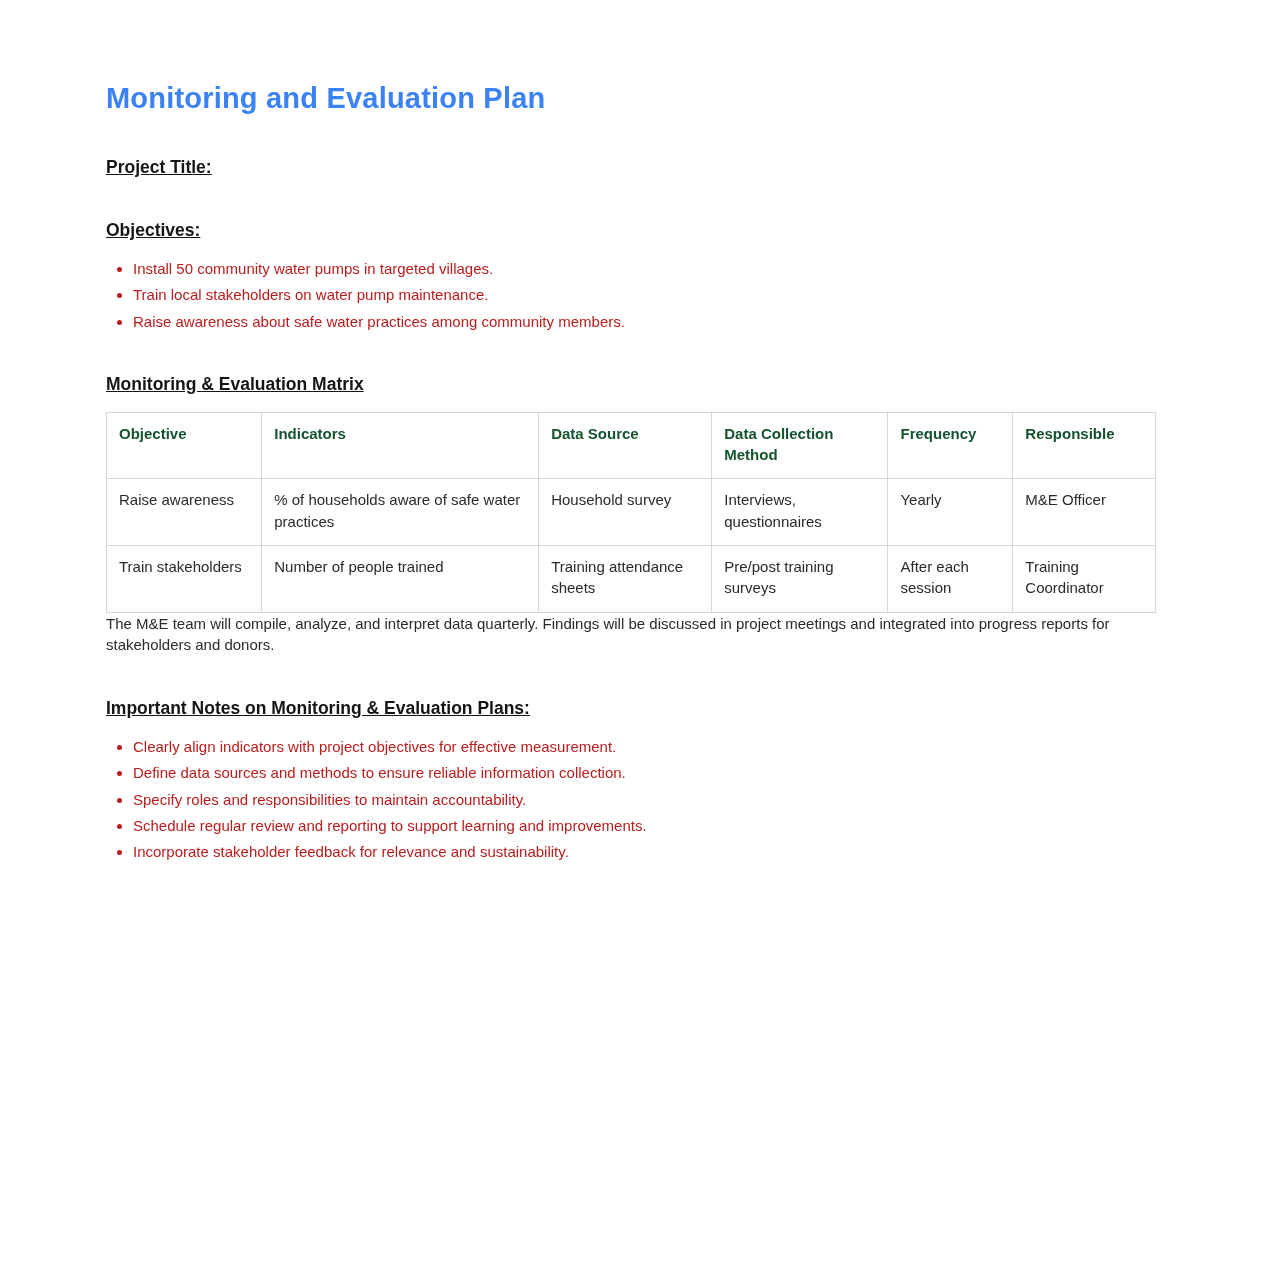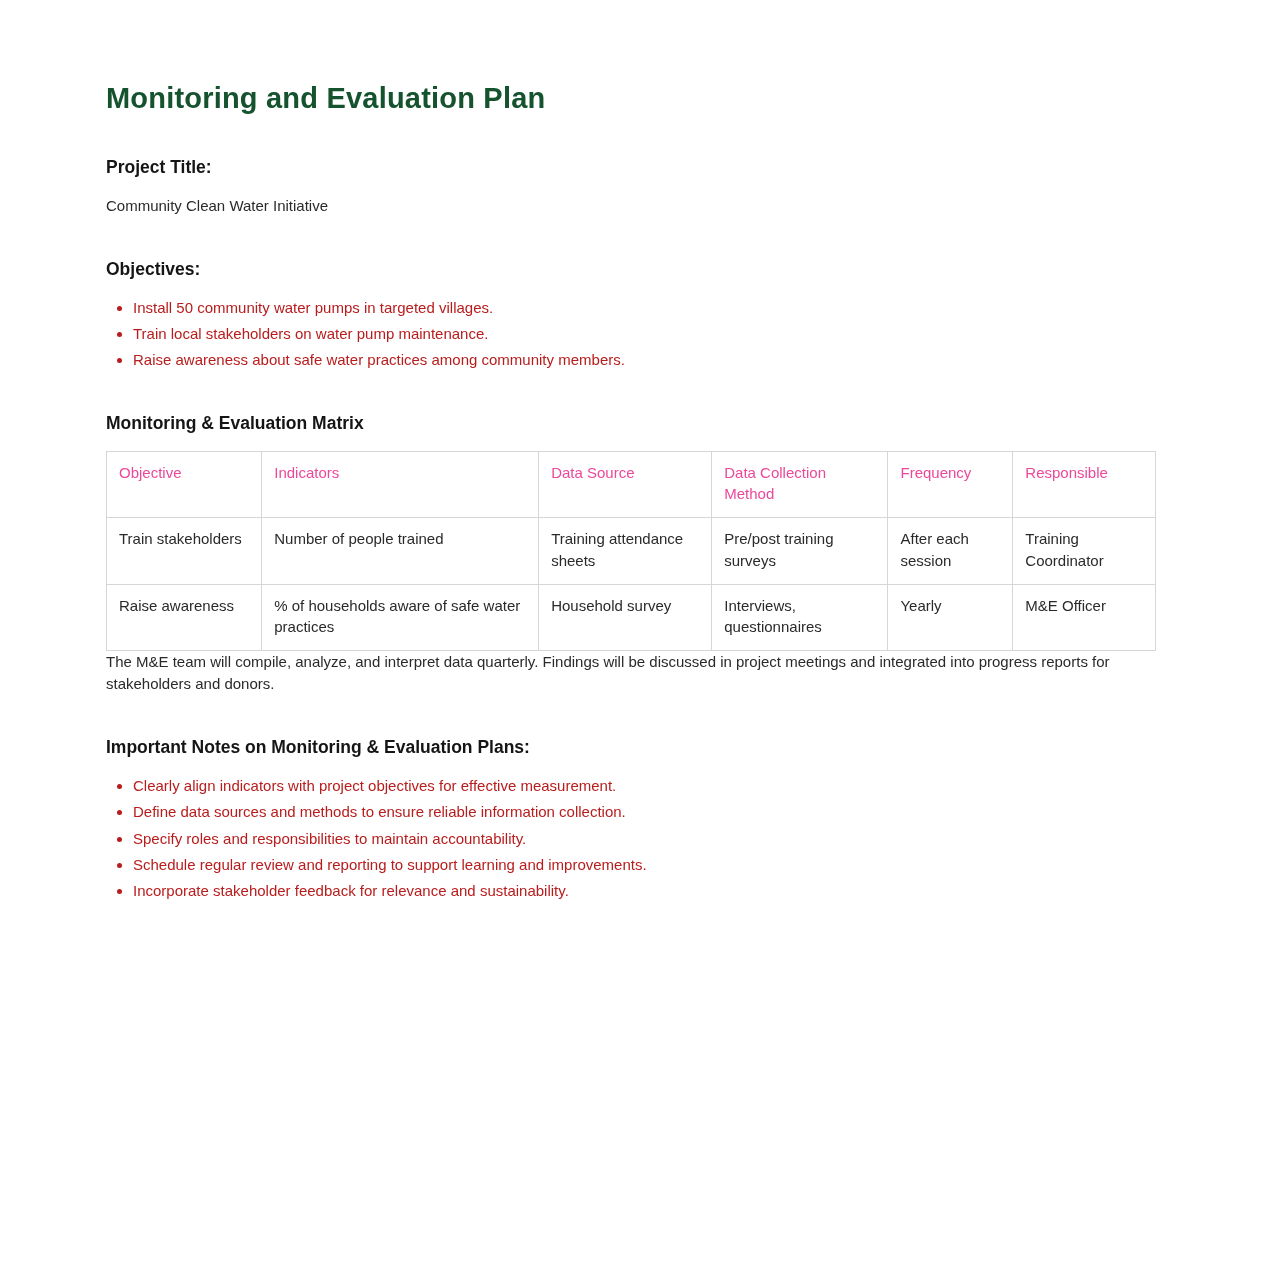--- a/index.html
+++ b/index.html
@@ -13,29 +13,30 @@
     min-height: 1271px;
     font-family: "Liberation Sans", sans-serif;
     color: #262626;
   }
   .page {
     padding: 82px 107px 60px 106px;
   }
   h1.doc-title {
     font-size: 29px;
     font-weight: 700;
-    color: #14532d;
+    color: #3b82f6;
     margin: 0 0 12px 0;
     letter-spacing: 0.2px;
   }
   h2.section-heading {
     font-size: 17.5px;
     font-weight: 700;
     color: #151515;
     margin: 42px 0 17px 0;
+    text-decoration: underline;
   }
   p.body-text {
     font-size: 15px;
     line-height: 1.45;
     margin: 0 0 10px 0;
     color: #2a2a2a;
   }
   ul.bullet-list {
     margin: 4px 0 0 0;
     padding-left: 27px;
@@ -55,40 +56,39 @@
   table.me-matrix td {
     border: 1px solid #d6d6d6;
     padding: 10px 12px 13px 12px;
     font-size: 15px;
     text-align: left;
     vertical-align: top;
     line-height: 1.42;
     color: #2a2a2a;
   }
   table.me-matrix th {
-    font-weight: 400;
-    color: #ec4899;
+    font-weight: 700;
+    color: #14532d;
   }
   col.c-objective   { width: 14.8%; }
   col.c-indicators  { width: 26.4%; }
   col.c-datasource  { width: 16.5%; }
   col.c-method      { width: 16.8%; }
   col.c-frequency   { width: 11.9%; }
   col.c-responsible { width: 13.6%; }
 </style>
 </head>
 <body>
 
 <div class="page">
 
   <h1 class="doc-title">Monitoring and Evaluation Plan</h1>
 
   <section>
     <h2 class="section-heading">Project Title:</h2>
-    <p class="body-text">Community Clean Water Initiative</p>
   </section>
 
   <section>
   </section>
 
   <section>
     <h2 class="section-heading">Objectives:</h2>
     <ul class="bullet-list">
       <li>Install 50 community water pumps in targeted villages.</li>
       <li>Train local stakeholders on water pump maintenance.</li>
@@ -112,34 +112,34 @@
           <th>Objective</th>
           <th>Indicators</th>
           <th>Data Source</th>
           <th>Data Collection Method</th>
           <th>Frequency</th>
           <th>Responsible</th>
         </tr>
       </thead>
       <tbody>
         <tr>
+          <td>Raise awareness</td>
+          <td>% of households aware of safe water practices</td>
+          <td>Household survey</td>
+          <td>Interviews, questionnaires</td>
+          <td>Yearly</td>
+          <td>M&amp;E Officer</td>
+        </tr>
+        <tr>
           <td>Train stakeholders</td>
           <td>Number of people trained</td>
           <td>Training attendance sheets</td>
           <td>Pre/post training surveys</td>
           <td>After each session</td>
           <td>Training Coordinator</td>
-        </tr>
-        <tr>
-          <td>Raise awareness</td>
-          <td>% of households aware of safe water practices</td>
-          <td>Household survey</td>
-          <td>Interviews, questionnaires</td>
-          <td>Yearly</td>
-          <td>M&amp;E Officer</td>
         </tr>
       </tbody>
     </table>
   </section>
 
   <section>
     <p class="body-text">The M&amp;E team will compile, analyze, and interpret data quarterly. Findings will be discussed in project meetings and integrated into progress reports for stakeholders and donors.</p>
   </section>
 
 

